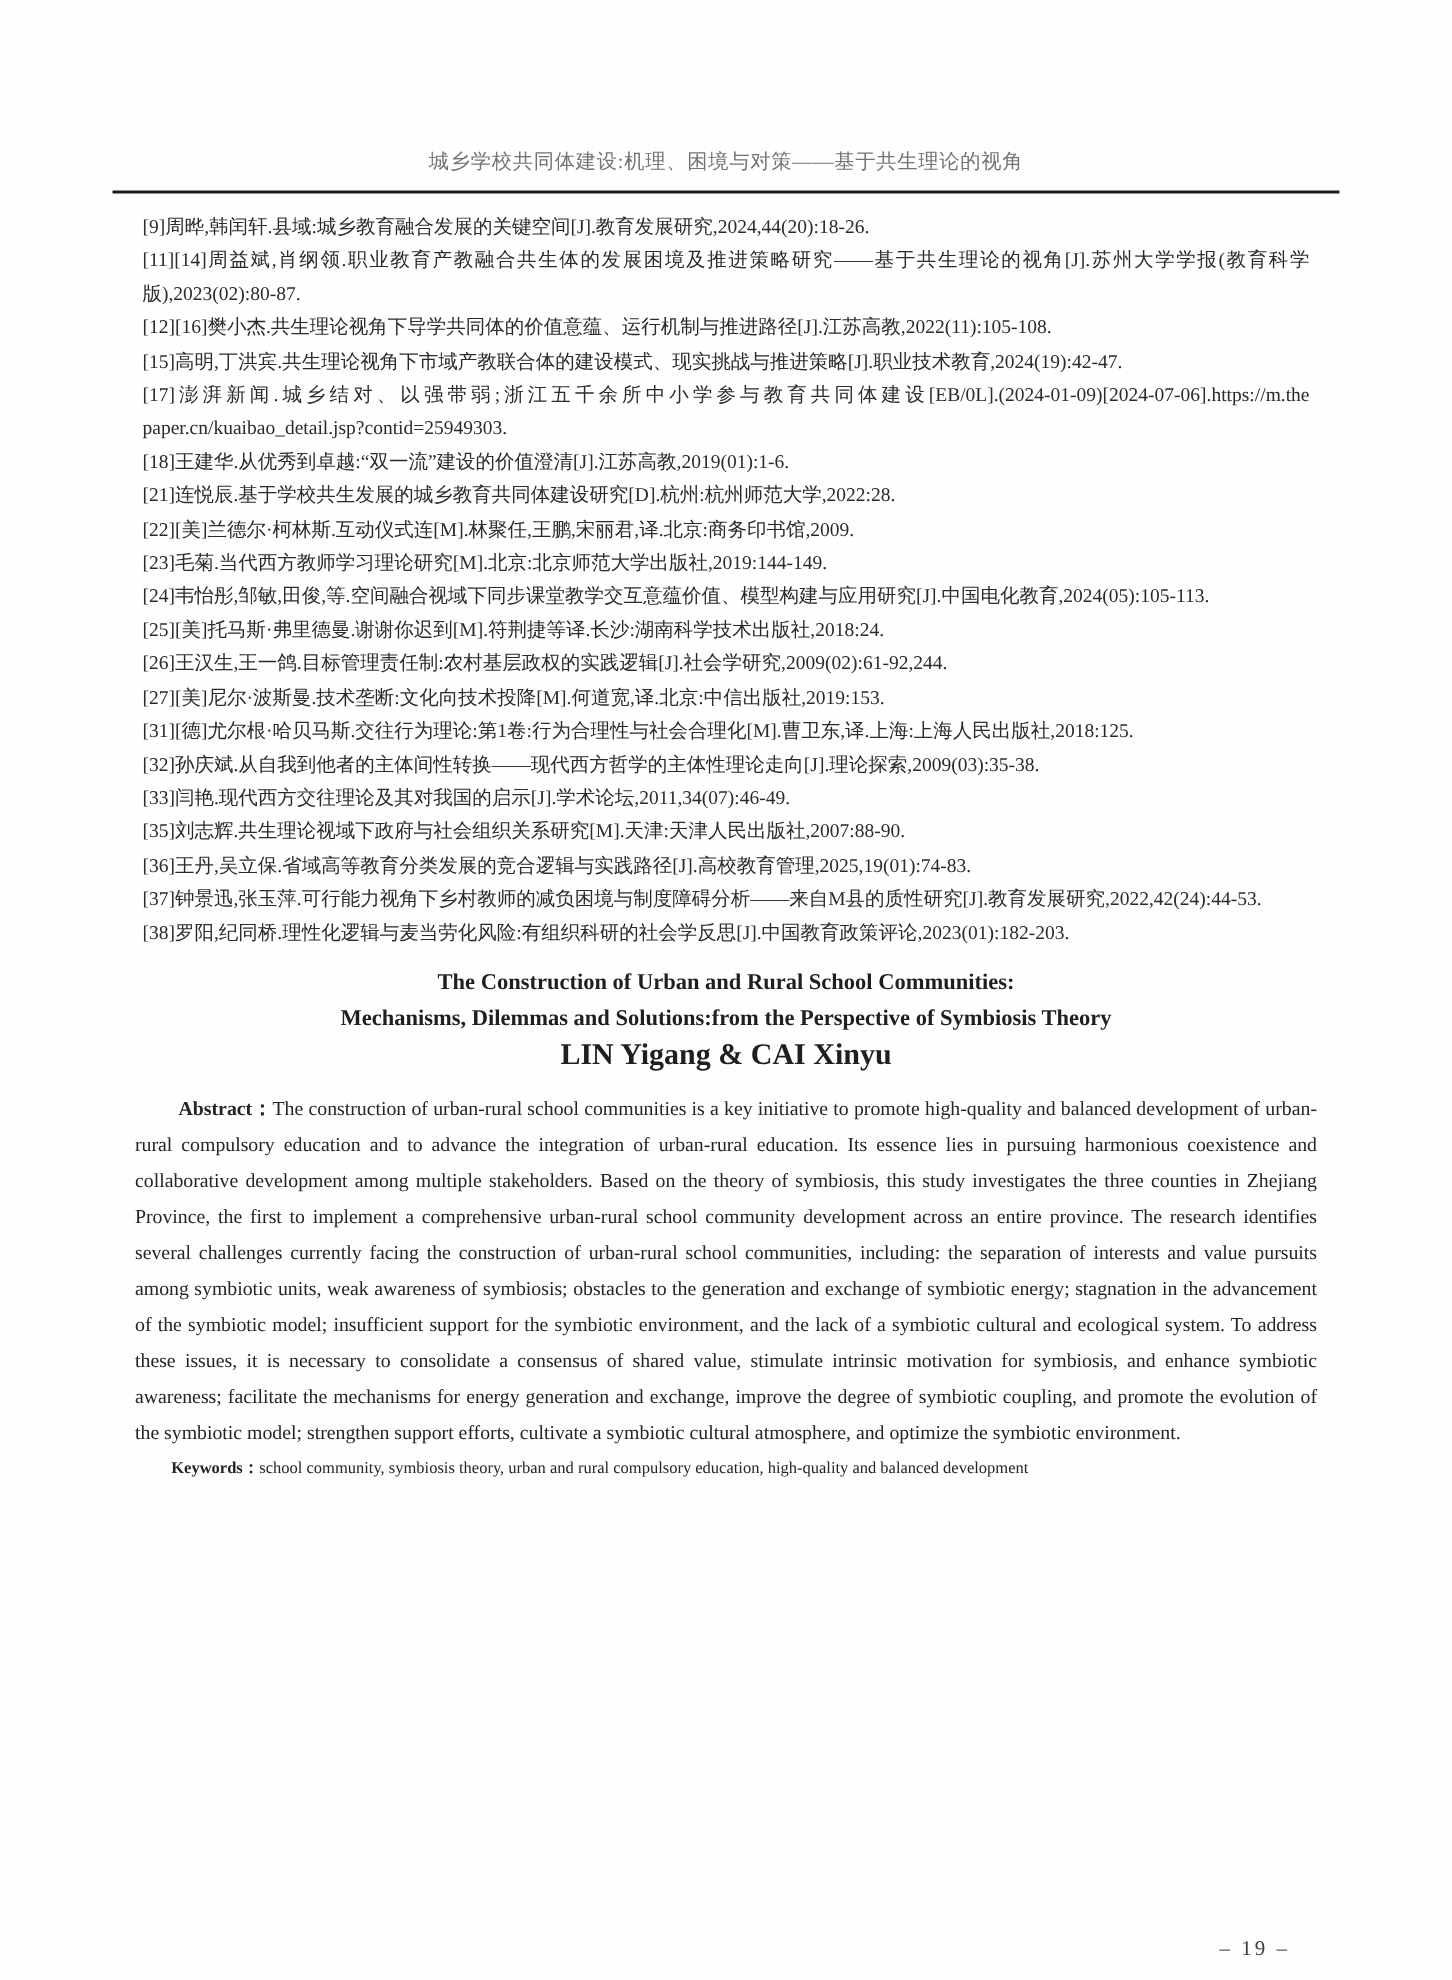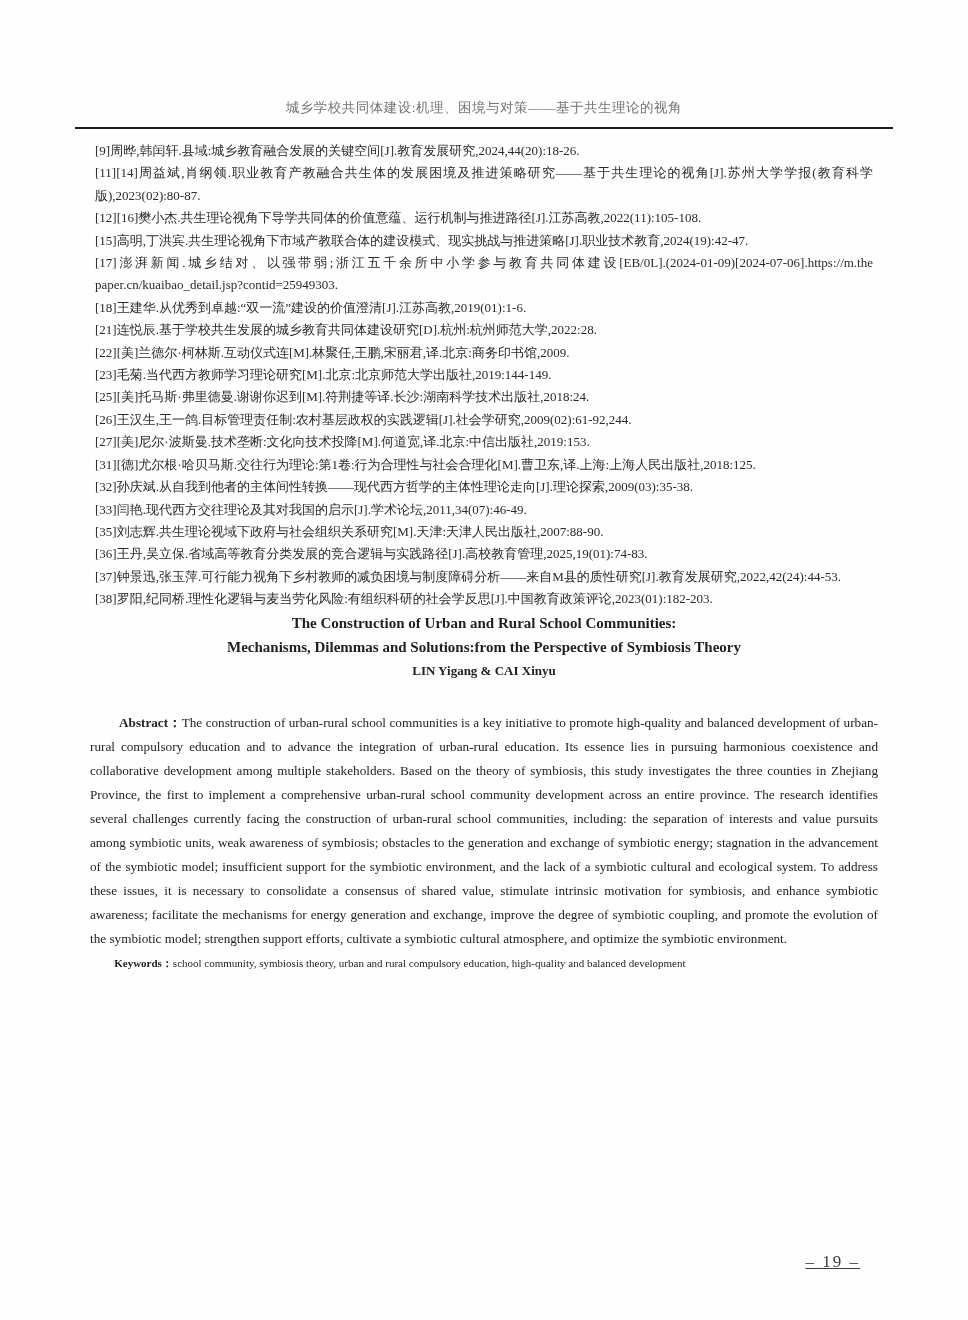--- a/index.html
+++ b/index.html
@@ -19,71 +19,70 @@
     letter-spacing: 0.5px;
     color: #737373;
   }
   .head-rule {
     margin: 10px 75px 0 75px;
     border: none;
     border-top: 2px solid #1d1d1d;
     height: 0;
   }
   .references {
-    margin: 11px 95px 0 95px;
+    margin: 11px 95px 10px 95px;
     font-size: 13px;
     line-height: 22.4px;
     text-align: justify;
     color: #2a2a2a;
   }
   .ref-line { text-align: justify; }
   .en-block {
     text-align: center;
     color: #1f1f1f;
   }
   .en-title {
     font-weight: bold;
     font-size: 15px;
     line-height: 24px;
   }
   .en-authors {
     font-weight: bold;
-    font-size: 13px;
+    font-size: 20px;
     line-height: 24px;
   }
   .en-affil {
     font-size: 13.5px;
     line-height: 23px;
     margin-top: 3px;
     color: #2a2a2a;
   }
   .abstract {
-    margin: 28px 90px 0 90px;
+    margin: 12px 90px 0 90px;
     font-size: 13.2px;
     line-height: 24px;
     text-align: justify;
     text-indent: 2.2em;
     color: #242424;
   }
   .keywords {
     margin: 0 90px 0 90px;
     font-size: 11px;
     line-height: 24px;
     text-indent: 2.2em;
     color: #242424;
   }
   .bold-label { font-weight: bold; }
   .folio {
     position: absolute;
-    top: 1252px;
+    top: 1292px;
     right: 108px;
-    font-size: 17px;
+    font-size: 14px;
     letter-spacing: 2px;
     color: #3c3c3c;
-    text-decoration: underline;
   }
 </style>
 </head>
 <body>
 
 <div class="page">
 
   <div class="running-head">城乡学校共同体建设:机理、困境与对策——基于共生理论的视角</div>
 
   <hr class="head-rule">
@@ -101,20 +100,21 @@
       <div class="ref-line">[17]澎湃新闻.城乡结对、以强带弱;浙江五千余所中小学参与教育共同体建设[EB/0L].(2024-01-09)[2024-07-06].https://m.the paper.cn/kuaibao_detail.jsp?contid=25949303.</div>
 
       <div class="ref-line">[18]王建华.从优秀到卓越:“双一流”建设的价值澄清[J].江苏高教,2019(01):1-6.</div>
 
       <div class="ref-line">[21]连悦辰.基于学校共生发展的城乡教育共同体建设研究[D].杭州:杭州师范大学,2022:28.</div>
 
       <div class="ref-line">[22][美]兰德尔·柯林斯.互动仪式连[M].林聚任,王鹏,宋丽君,译.北京:商务印书馆,2009.</div>
 
       <div class="ref-line">[23]毛菊.当代西方教师学习理论研究[M].北京:北京师范大学出版社,2019:144-149.</div>
 
+      <div class="ref-line">[24]韦怡彤,邹敏,田俊,等.空间融合视域下同步课堂教学交互意蕴价值、模型构建与应用研究[J].中国电化教育,2024(05):105-113.</div>
 
       <div class="ref-line">[25][美]托马斯·弗里德曼.谢谢你迟到[M].符荆捷等译.长沙:湖南科学技术出版社,2018:24.</div>
 
       <div class="ref-line">[26]王汉生,王一鸽.目标管理责任制:农村基层政权的实践逻辑[J].社会学研究,2009(02):61-92,244.</div>
 
       <div class="ref-line">[27][美]尼尔·波斯曼.技术垄断:文化向技术投降[M].何道宽,译.北京:中信出版社,2019:153.</div>
 
 
       <div class="ref-line">[31][德]尤尔根·哈贝马斯.交往行为理论:第1卷:行为合理性与社会合理化[M].曹卫东,译.上海:上海人民出版社,2018:125.</div>
 

